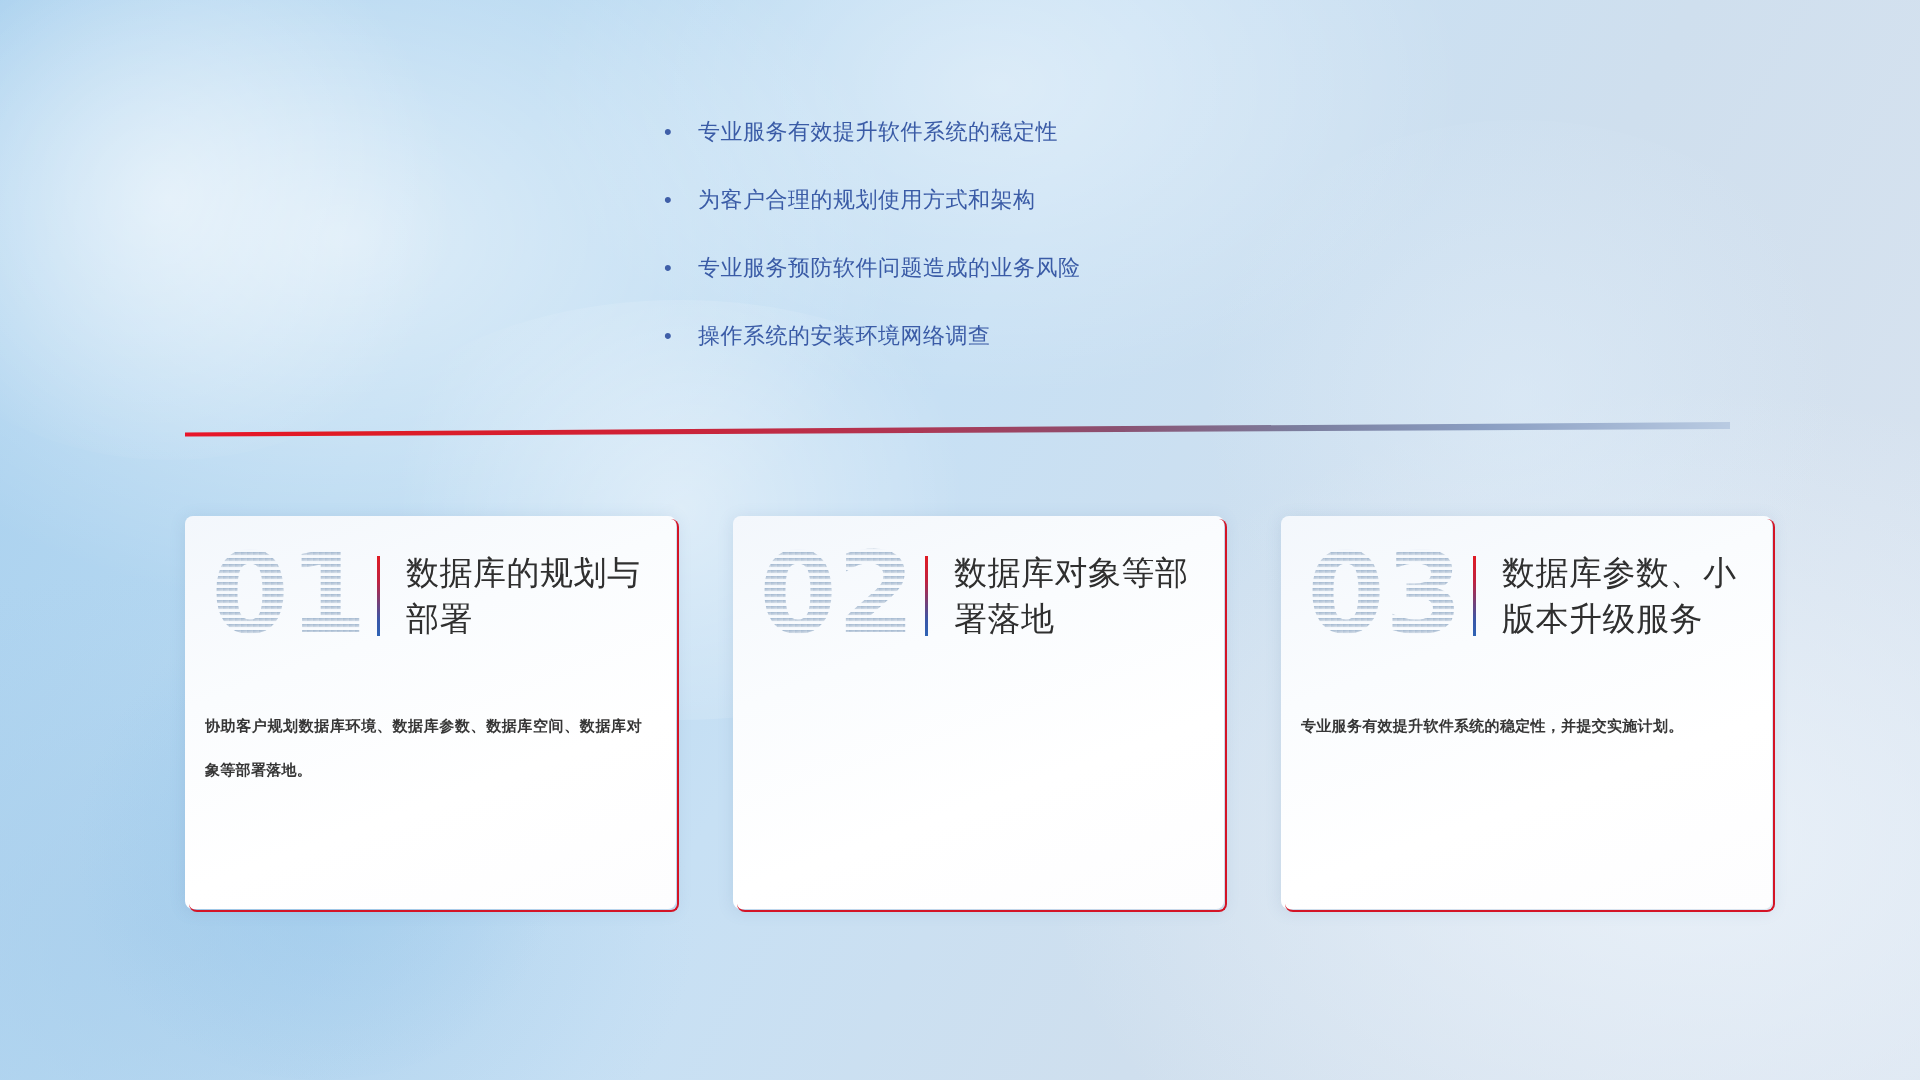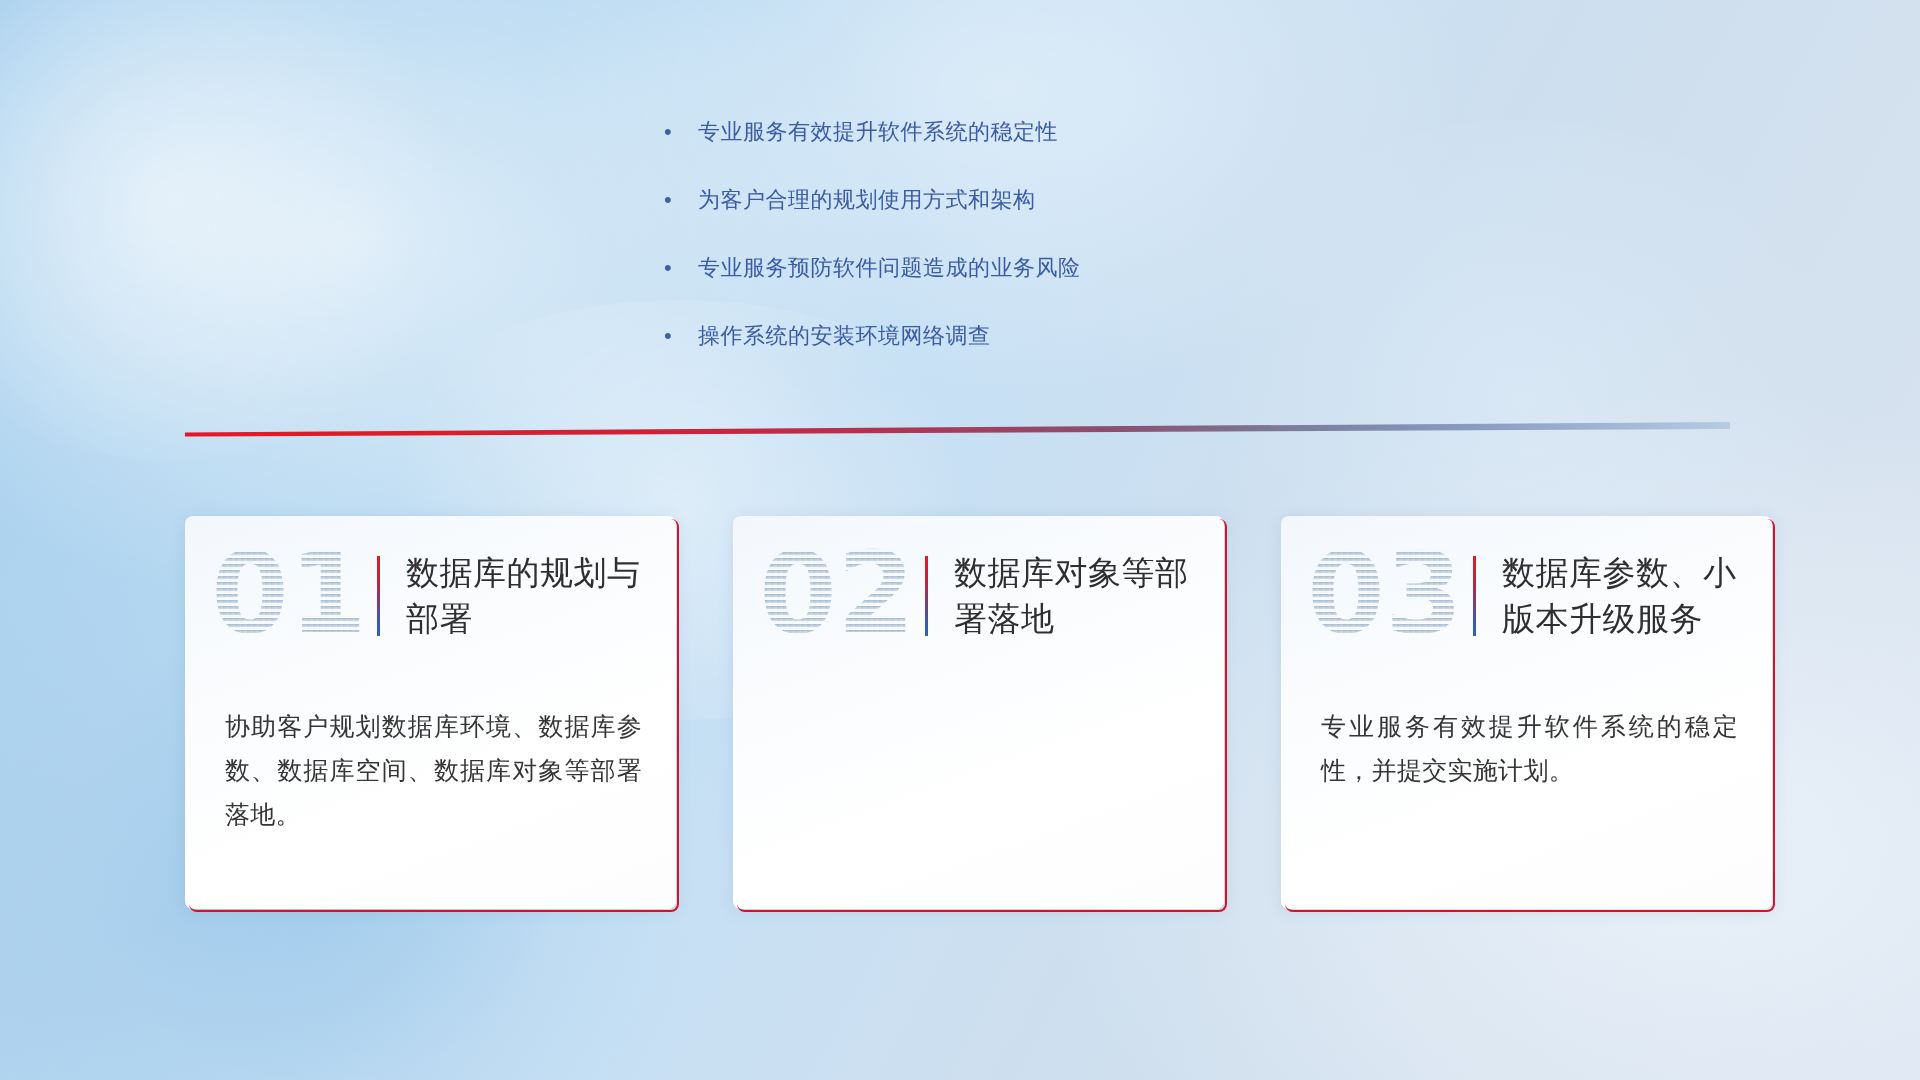--- a/index.html
+++ b/index.html
@@ -157,26 +157,27 @@
   }
   .card-title {
     color: #2f2f2f;
     font-size: 33px;
     line-height: 46px;
     letter-spacing: 0.5px;
     font-weight: 400;
     max-width: 255px;
   }
   .card-body {
-    padding: 28px 34px 0 40px;
+    padding: 28px 34px 0 20px;
     color: #363636;
-    font-size: 25px;
+    font-size: 15px;
     line-height: 44px;
     letter-spacing: 0.3px;
     text-align: justify;
+    font-weight: bold;
   }
 </style>
 </head>
 <body>
 
 <div id="slide">
 
   <div class="bloom bloom-a"></div>
   <div class="bloom bloom-b"></div>
   <div class="bloom bloom-c"></div>

